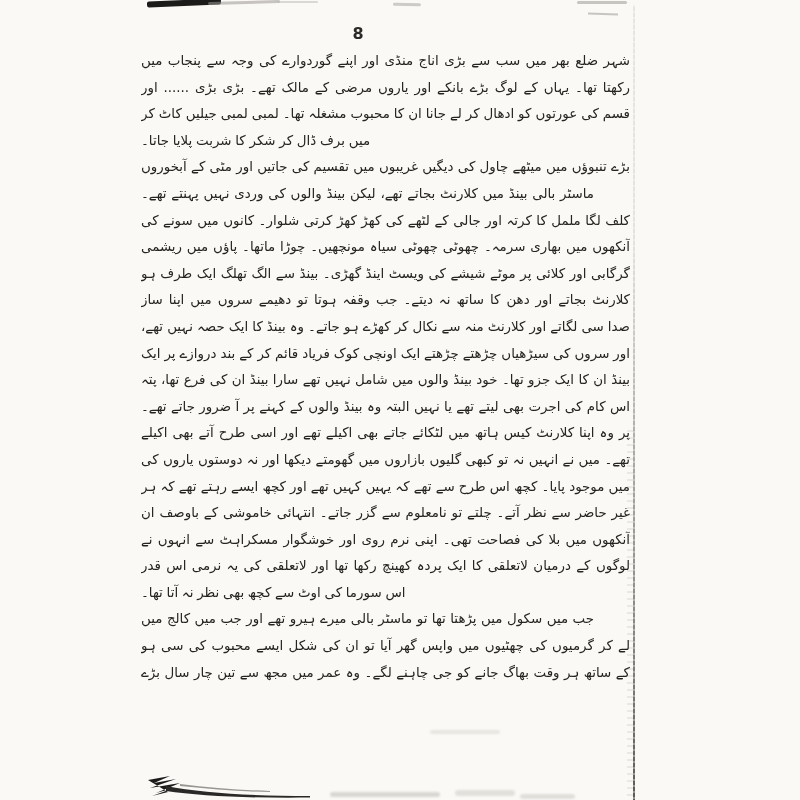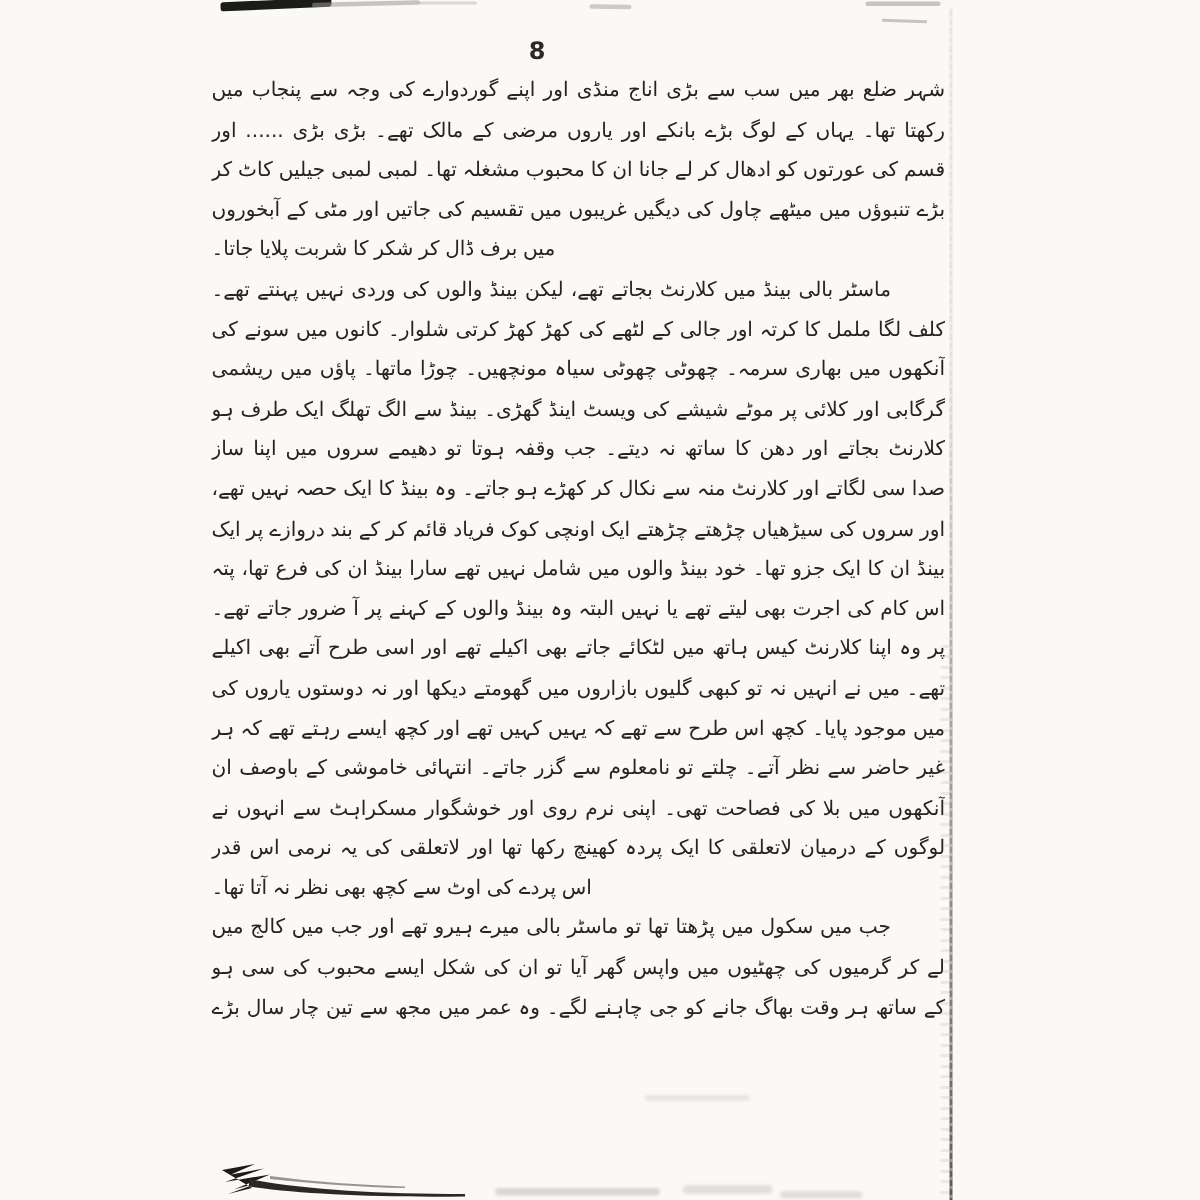--- a/index.html
+++ b/index.html
@@ -80,40 +80,40 @@
 
 <div class="scan-page">
 
   <div class="page-number">8</div>
 
   <div class="text-block" id="text-block">
       <div>
         <div class="line">شہر ضلع بھر میں سب سے بڑی اناج منڈی اور اپنے گوردوارے کی وجہ سے پنجاب میں شہرت</div>
         <div class="line">رکھتا تھا۔ یہاں کے لوگ بڑے بانکے اور یاروں مرضی کے مالک تھے۔ بڑی بڑی ...... اور سورما</div>
         <div class="line">قسم کی عورتوں کو ادھال کر لے جانا ان کا محبوب مشغلہ تھا۔ لمبی لمبی جیلیں کاٹ کر جب ملزم</div>
+        <div class="line flushleft">میں برف ڈال کر شکر کا شربت پلایا جاتا۔</div>
         <div class="line">بڑے تنبوؤں میں میٹھے چاول کی دیگیں غریبوں میں تقسیم کی جاتیں اور مٹی کے آبخوروں</div>
-        <div class="line flushleft">میں برف ڈال کر شکر کا شربت پلایا جاتا۔</div>
       </div>
       <div>
         <div class="line indent">ماسٹر بالی بینڈ میں کلارنٹ بجاتے تھے، لیکن بینڈ والوں کی وردی نہیں پہنتے تھے۔ سفید</div>
         <div class="line">کلف لگا ململ کا کرتہ اور جالی کے لٹھے کی کھڑ کھڑ کرتی شلوار۔ کانوں میں سونے کی نتیاں اور</div>
         <div class="line">آنکھوں میں بھاری سرمہ۔ چھوٹی چھوٹی سیاہ مونچھیں۔ چوڑا ماتھا۔ پاؤں میں ریشمی ٹائی کی سیاہ</div>
         <div class="line">گرگابی اور کلائی پر موٹے شیشے کی ویسٹ اینڈ گھڑی۔ بینڈ سے الگ تھلگ ایک طرف ہو کر</div>
         <div class="line">کلارنٹ بجاتے اور دھن کا ساتھ نہ دیتے۔ جب وقفہ ہوتا تو دھیمے سروں میں اپنا ساز چھیڑتے</div>
         <div class="line">صدا سی لگاتے اور کلارنٹ منہ سے نکال کر کھڑے ہو جاتے۔ وہ بینڈ کا ایک حصہ نہیں تھے،</div>
         <div class="line">اور سروں کی سیڑھیاں چڑھتے چڑھتے ایک اونچی کوک فریاد قائم کر کے بند دروازے پر ایک</div>
         <div class="line">بینڈ ان کا ایک جزو تھا۔ خود بینڈ والوں میں شامل نہیں تھے سارا بینڈ ان کی فرع تھا، پتہ نہیں وہ</div>
         <div class="line">اس کام کی اجرت بھی لیتے تھے یا نہیں البتہ وہ بینڈ والوں کے کہنے پر آ ضرور جاتے تھے۔ واپسی</div>
         <div class="line">پر وہ اپنا کلارنٹ کیس ہاتھ میں لٹکائے جاتے بھی اکیلے تھے اور اسی طرح آتے بھی اکیلے</div>
         <div class="line">تھے۔ میں نے انہیں نہ تو کبھی گلیوں بازاروں میں گھومتے دیکھا اور نہ دوستوں یاروں کی سنگت</div>
         <div class="line">میں موجود پایا۔ کچھ اس طرح سے تھے کہ یہیں کہیں تھے اور کچھ ایسے رہتے تھے کہ ہر وقت</div>
         <div class="line">غیر حاضر سے نظر آتے۔ چلتے تو نامعلوم سے گزر جاتے۔ انتہائی خاموشی کے باوصف ان کی</div>
         <div class="line">آنکھوں میں بلا کی فصاحت تھی۔ اپنی نرم روی اور خوشگوار مسکراہٹ سے انہوں نے اپنے اور</div>
         <div class="line">لوگوں کے درمیان لاتعلقی کا ایک پردہ کھینچ رکھا تھا اور لاتعلقی کی یہ نرمی اس قدر سخت تھی کہ</div>
-        <div class="line flushleft">اس پردے کی اوٹ سے کچھ بھی نظر نہ آتا تھا۔</div>
+        <div class="line flushleft">اس سورما کی اوٹ سے کچھ بھی نظر نہ آتا تھا۔</div>
       </div>
       <div>
         <div class="line indent">جب میں سکول میں پڑھتا تھا تو ماسٹر بالی میرے ہیرو تھے اور جب میں کالج میں داخلہ</div>
         <div class="line">لے کر گرمیوں کی چھٹیوں میں واپس گھر آیا تو ان کی شکل ایسے محبوب کی سی ہو گئی تھی جس</div>
         <div class="line">کے ساتھ ہر وقت بھاگ جانے کو جی چاہنے لگے۔ وہ عمر میں مجھ سے تین چار سال بڑے ہوں</div>
       </div>
     </div>
 
   <div class="artifact smudge-top-left-a"></div>
   <div class="artifact smudge-top-left-b"></div>

